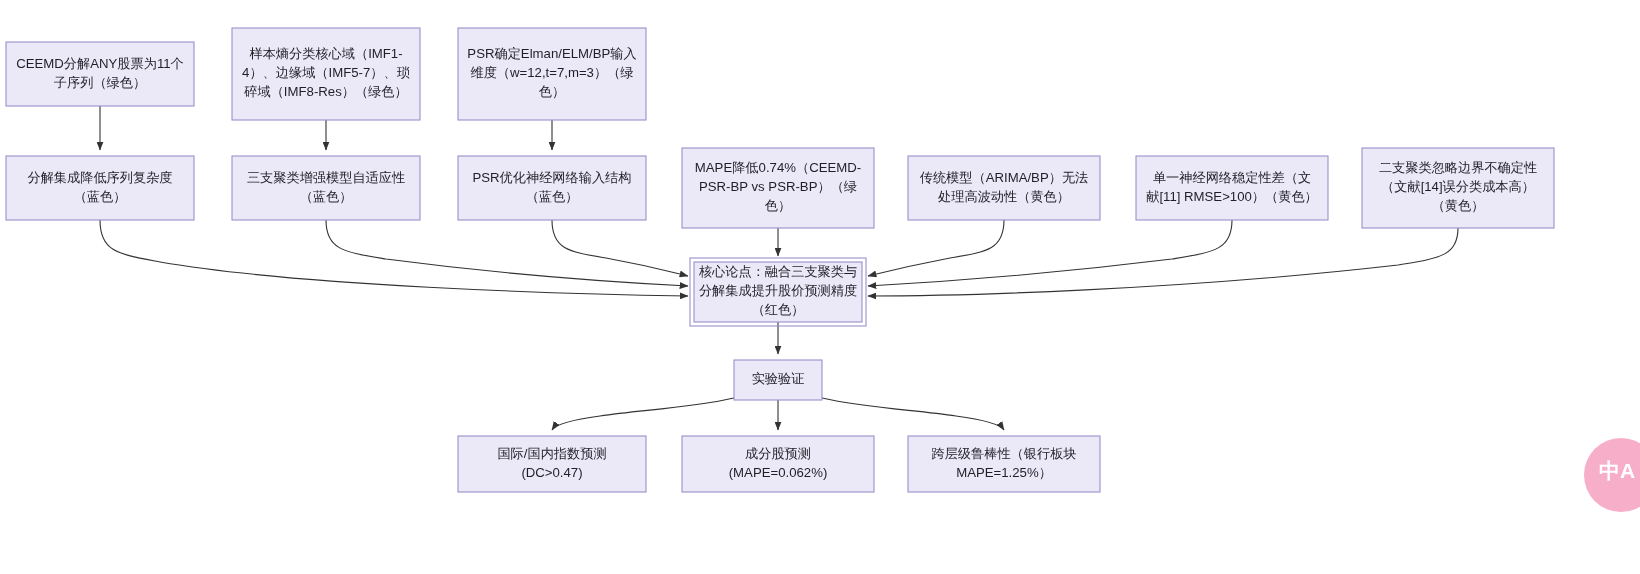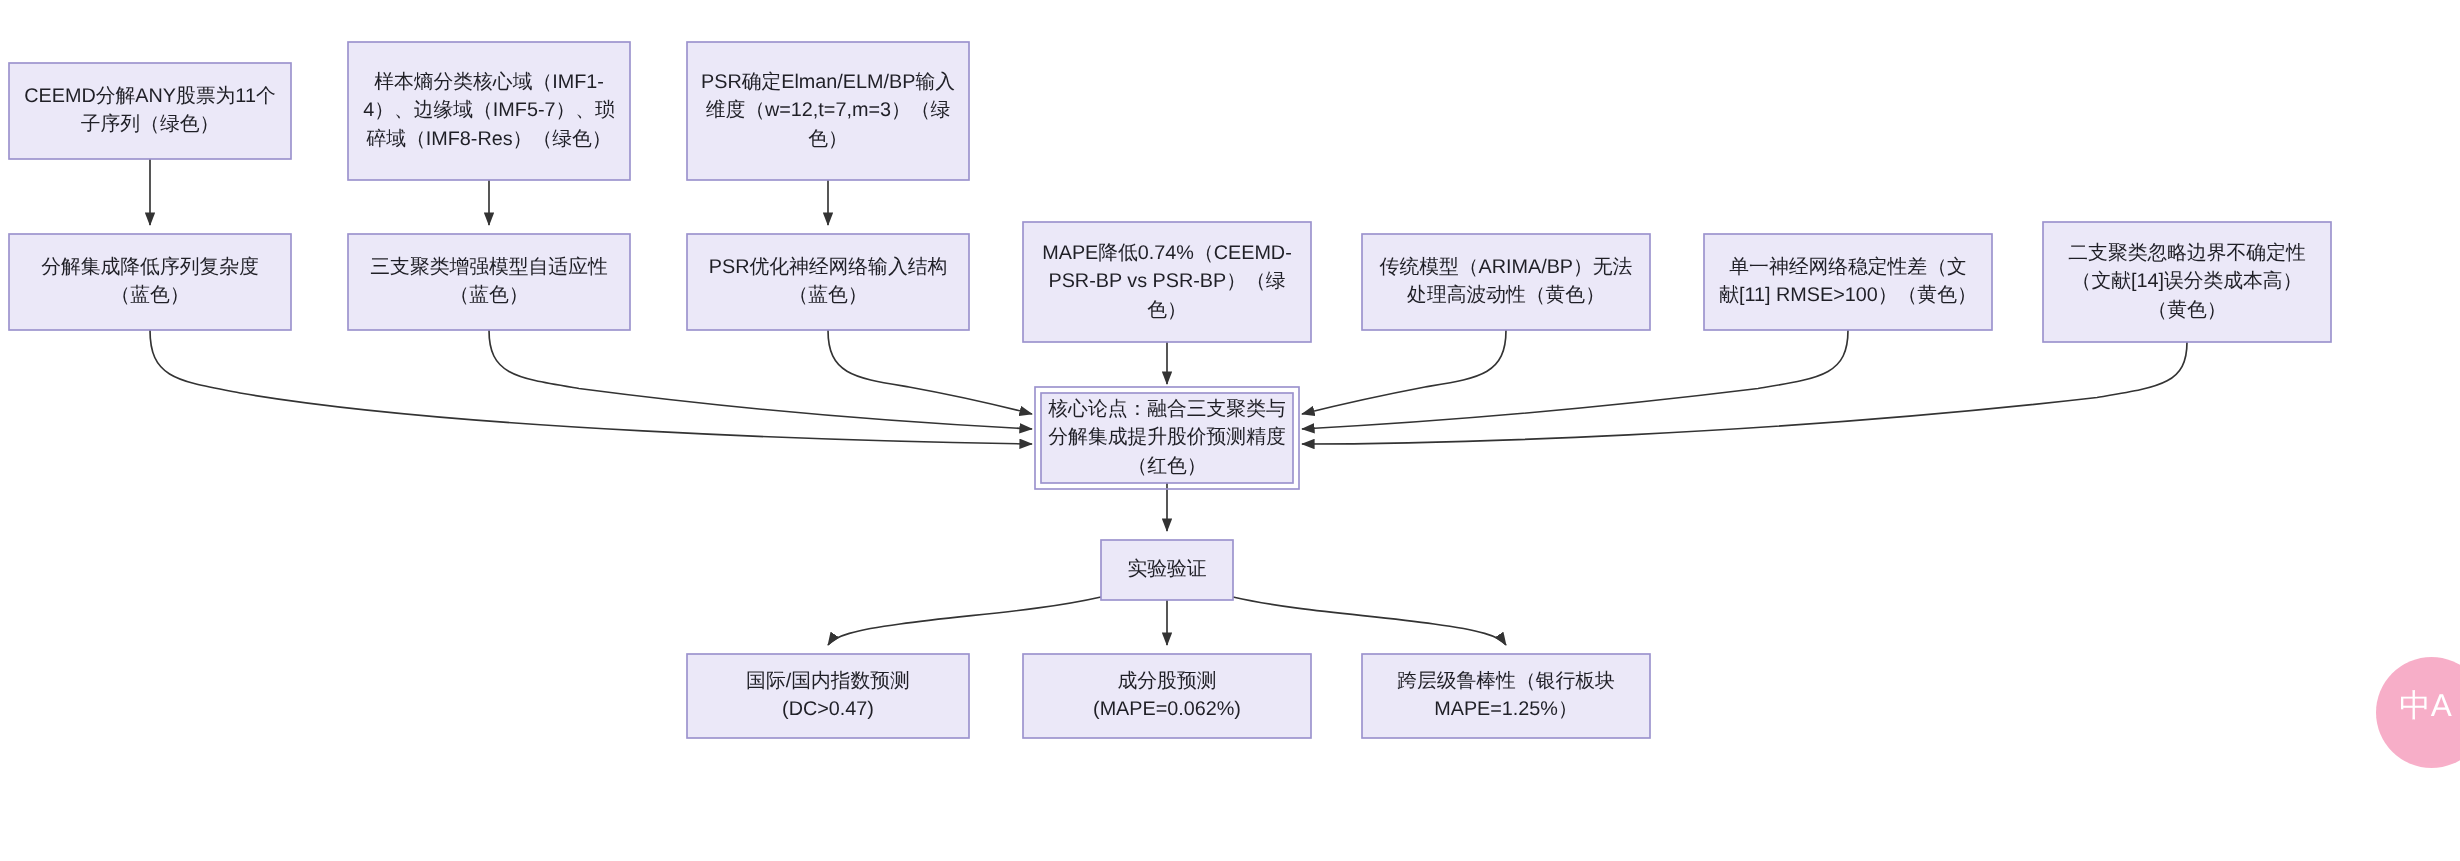--- a/index.html
+++ b/index.html
@@ -64,21 +64,21 @@
     font-family: "Liberation Sans", "DejaVu Sans", sans-serif;
     font-size: 21px;
     line-height: 1.05;
     letter-spacing: 0px;
     display: flex;
     align-items: center;
     justify-content: center;
     text-align: center;
     opacity: 0.92;
   }
-  .watermark span { display: block; transform: translate(-4px,-4px); }
+  .watermark span { display: block; transform: translate(-4px,-4px); font-weight: bold; }
 </style>
 </head>
 <body>
 
 <div id="diagram-root">
   <svg class="flow-canvas" viewBox="0 0 1640 574">
     <defs>
       <marker id="arrowhead" markerWidth="9" markerHeight="7" refX="8.4" refY="3.5" orient="auto" markerUnits="userSpaceOnUse">
         <polygon points="0 0, 9 3.5, 0 7" fill="#333333"></polygon>
       </marker>

